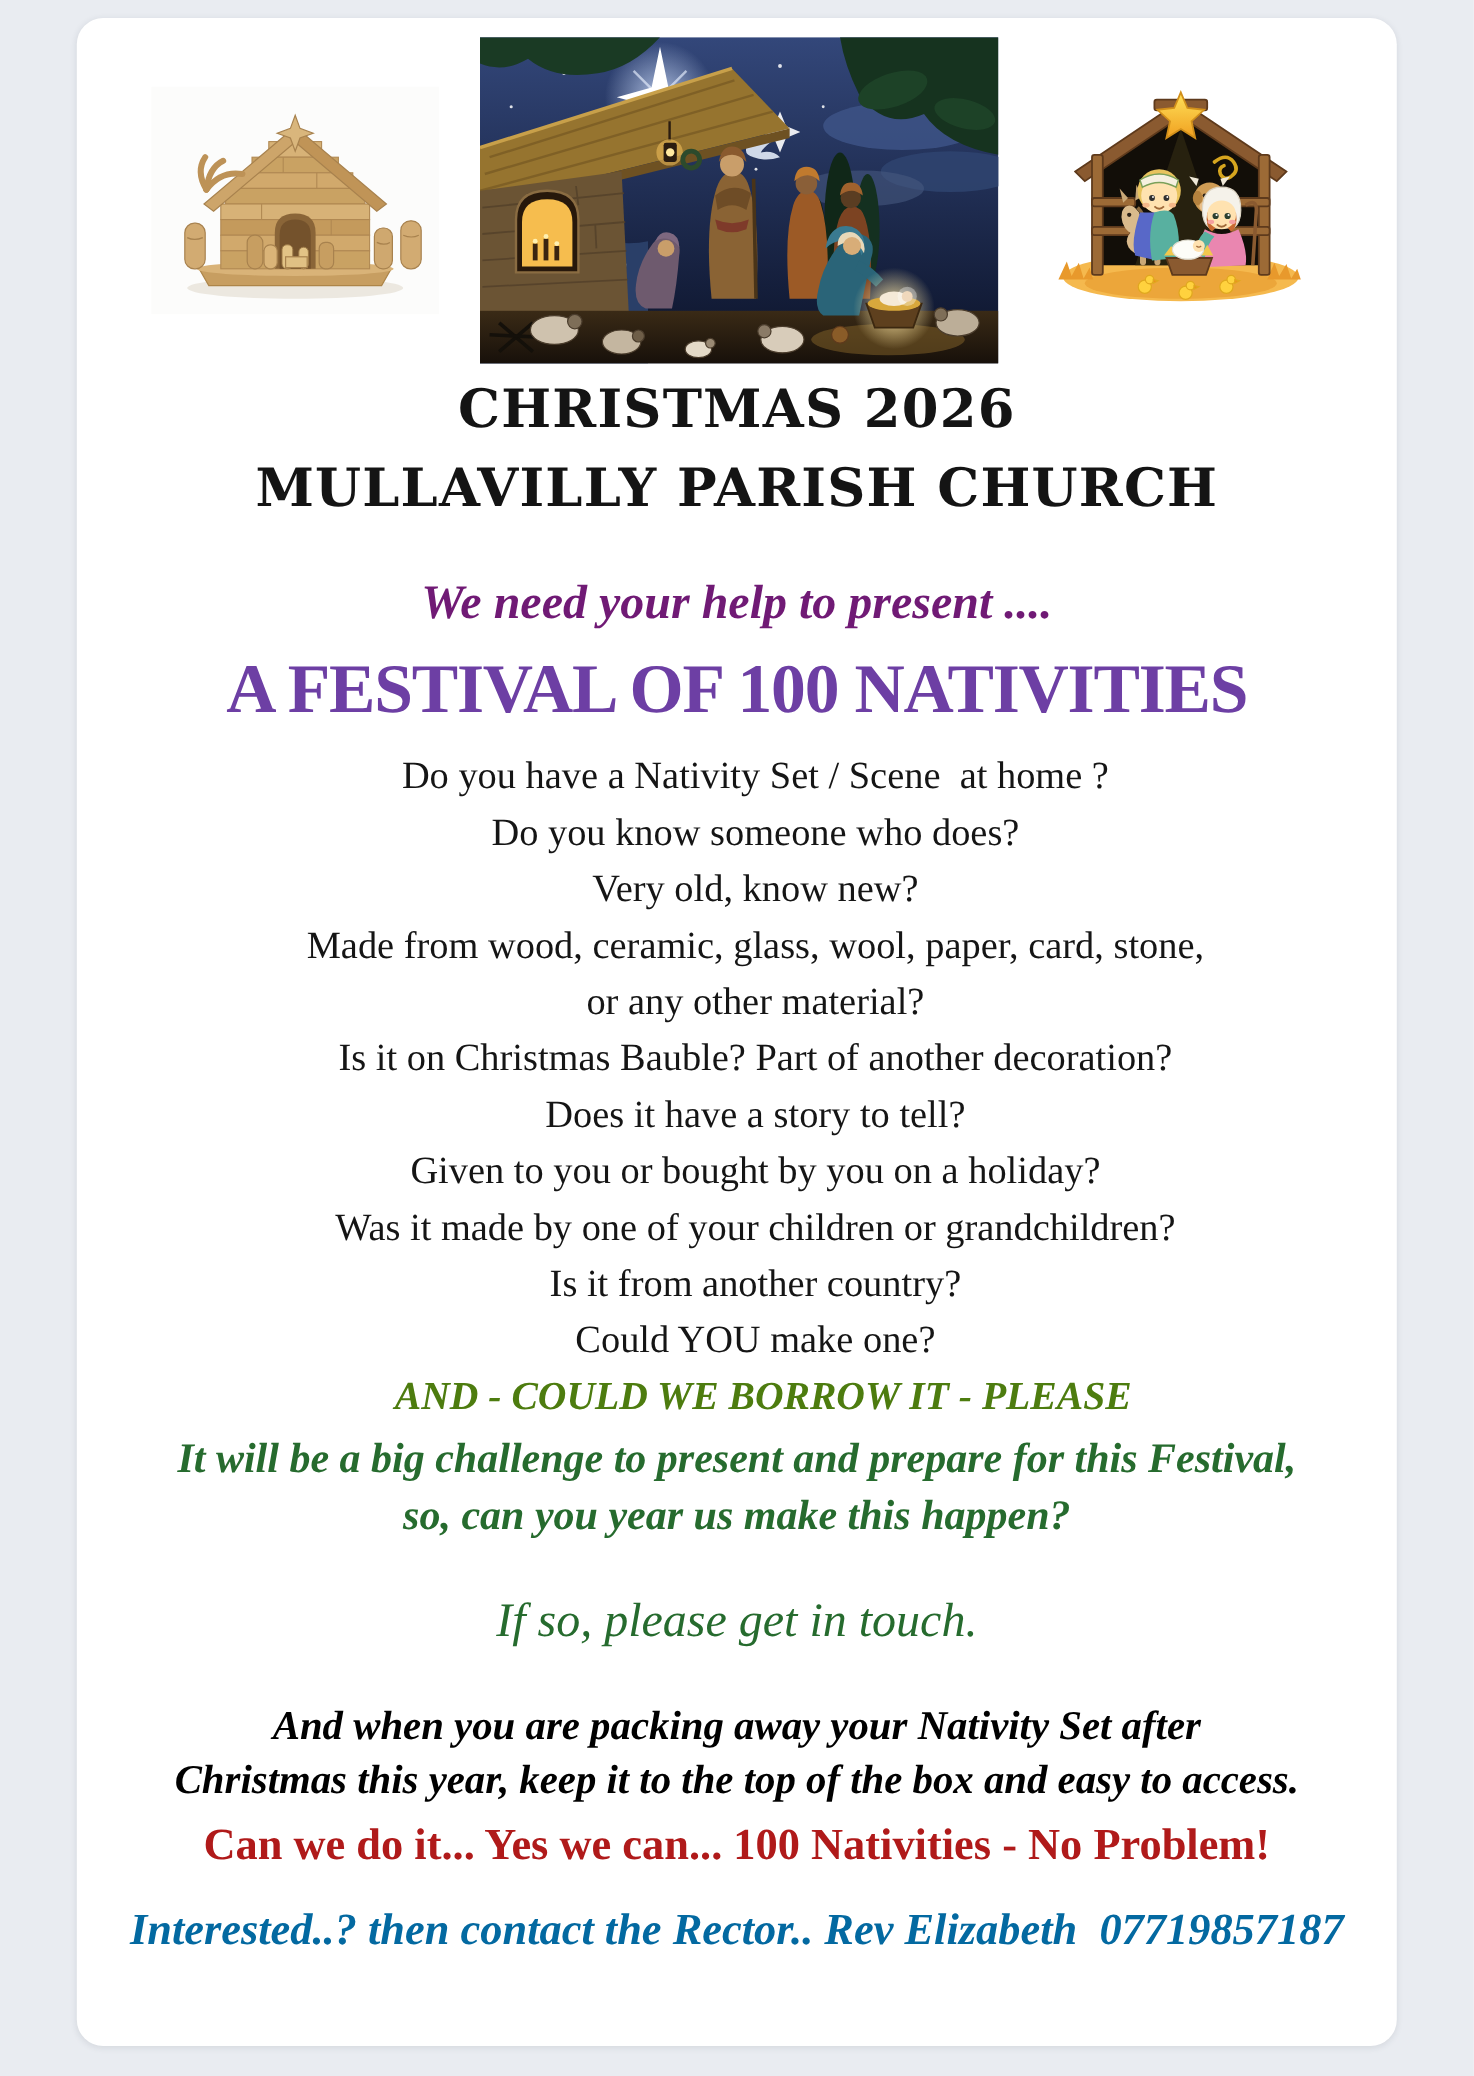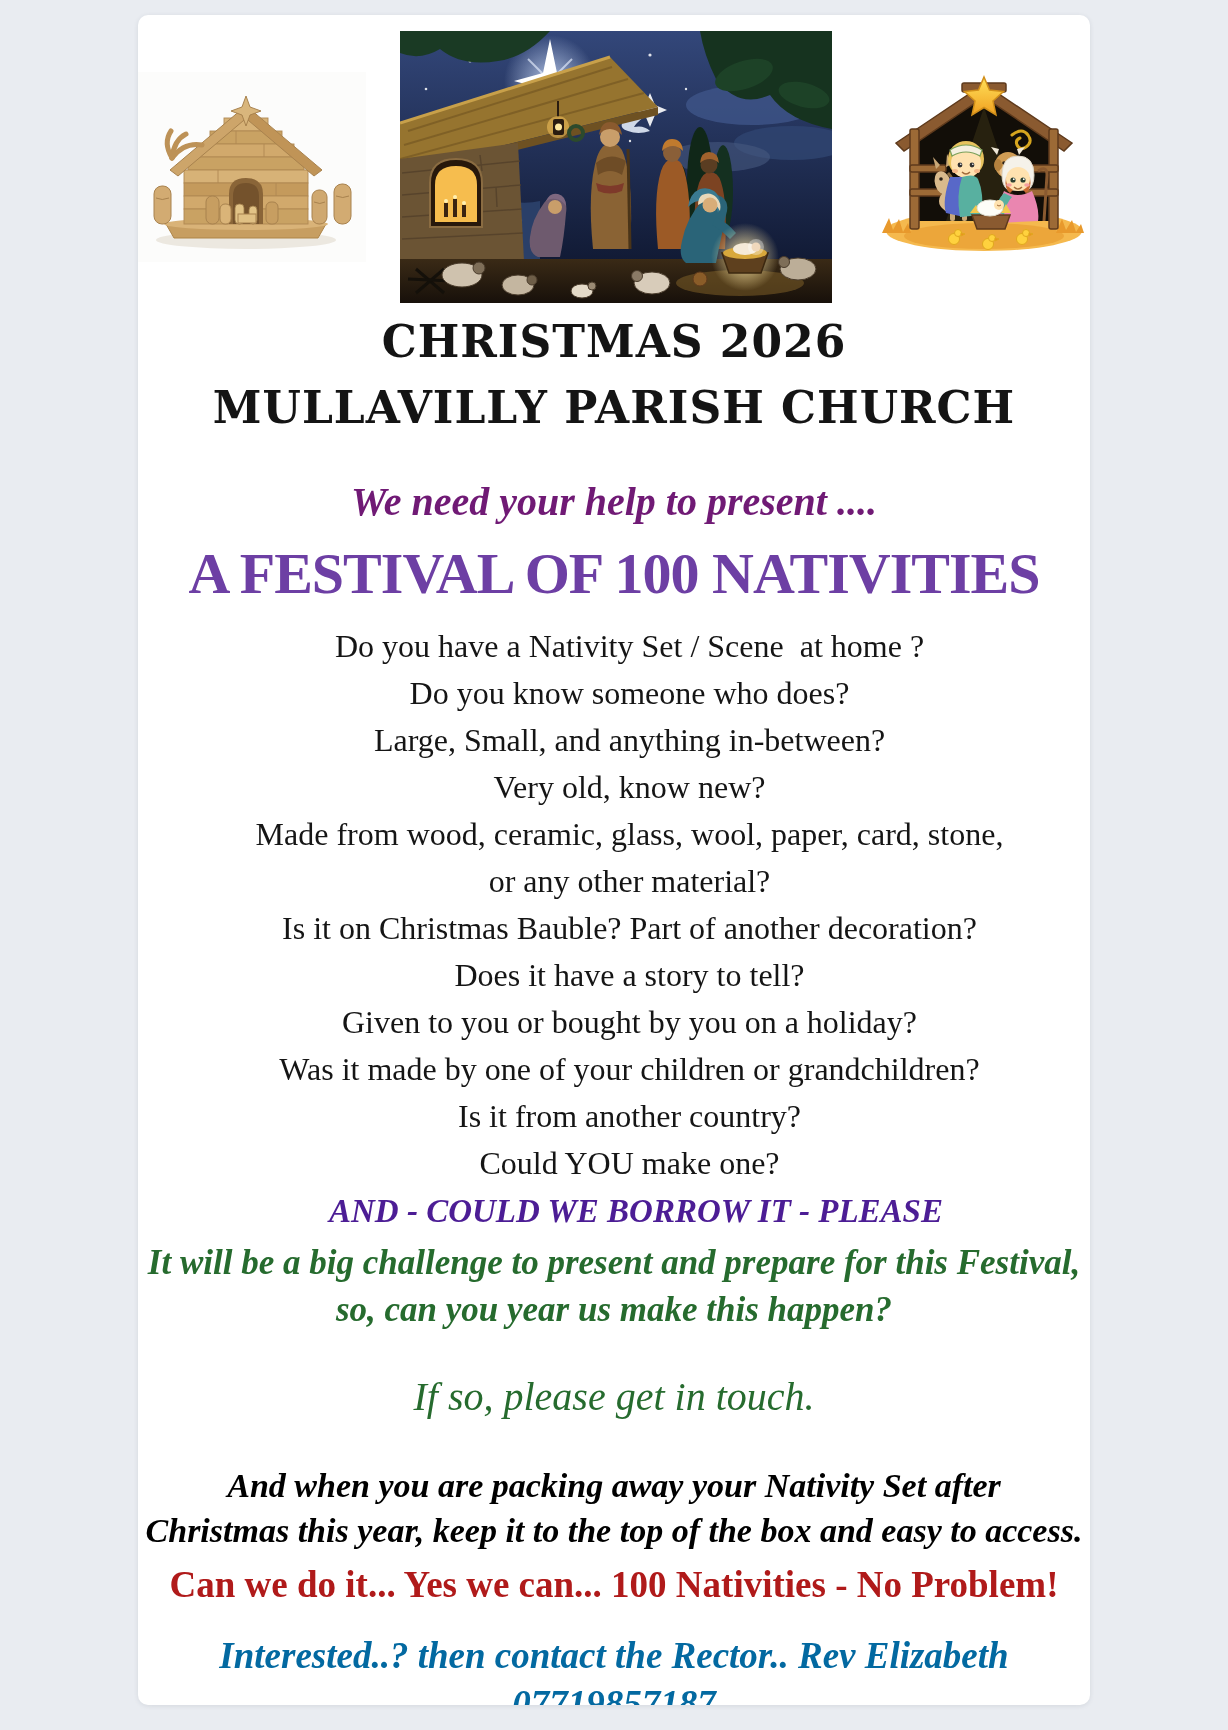--- a/index.html
+++ b/index.html
@@ -1,36 +1,36 @@
 <!DOCTYPE html>
 <html><head>
 <meta charset="utf-8">
 <style>
   * { margin:0; padding:0; box-sizing:border-box; }
   html,body { width:1228px; height:1730px; background:#e9ecf1; font-family:"Liberation Serif", serif; }
   .page {
-    position:relative; margin:15px auto 0; width:952px; height:1690px;
-    background:#ffffff; border-radius:10px; box-shadow:0 1px 5px rgba(40,50,70,0.10);
+    position:relative; margin:15px auto 0; width:1100px; height:1690px;
+    background:#ffffff; border-radius:22px; box-shadow:0 1px 5px rgba(40,50,70,0.10);
     overflow:hidden; text-align:center;
   }
   .hero-row { display:flex; justify-content:center; align-items:center; gap:34px; padding-top:16px; height:288px; }
   .hero { flex:0 0 auto; background:#fff; }
   .hero svg { display:block; }
 
   .title-block { margin-top:6px; color:#141414; }
   .title-line { font-family:"DejaVu Serif", serif; font-weight:700; font-size:44px; line-height:66px; letter-spacing:1px; }
 
   .intro-line { margin-top:38px; font-size:40px; line-height:46px; font-weight:700; font-style:italic; color:#701a75; }
 
   .festival-line { margin-top:8px; font-family:"Liberation Serif", serif; font-weight:700; font-size:58px; line-height:82px; letter-spacing:-1px; color:#6d3fa4; }
 
   .questions { margin-top:8px; color:#151515; }
   .q-line { font-size:32px; line-height:47px; white-space:pre-wrap;padding-left:31px; }
 
-  .borrow-line { font-size:33px; line-height:48px; font-weight:700; font-style:italic; color:#4c1d95;padding-left:44px; }
+  .borrow-line { font-size:33px; line-height:48px; font-weight:700; font-style:italic; color:#4d7c0f;padding-left:44px; }
 
   .challenge-block { margin-top:4px; color:#266b2e; }
   .challenge-line { font-size:35px; line-height:47px; font-style:italic; font-weight:600; }
 
   .touch-line { margin-top:40px; font-size:40px; line-height:48px; font-style:italic; font-weight:400; color:#266b2e; }
 
   .packing-block { margin-top:42px; color:#000000; }
   .packing-line { font-size:34px; line-height:45px; font-style:italic; font-weight:600; }
 
   .slogan-line { margin-top:7px; font-size:37px; line-height:50px; font-weight:700; color:#b01a1a; }
@@ -358,21 +358,20 @@
     <div class="title-line">MULLAVILLY PARISH CHURCH</div>
   </div>
 
   <div class="intro-line">We need your help to present ....</div>
 
   <div class="festival-line">A FESTIVAL OF  100 NATIVITIES</div>
 
   <div class="questions">
     <div class="q-line">Do you have a Nativity Set / Scene  at home ?</div>
     <div class="q-line">Do you know someone who does?</div>
-    <div class="q-line">Large, Small, and anything in-between?</div>
     <div class="q-line">Very old, know new?</div>
     <div class="q-line">Made from wood, ceramic, glass, wool, paper, card, stone,</div>
     <div class="q-line">or any other material?</div>
     <div class="q-line">Is it on Christmas Bauble? Part of another decoration?</div>
     <div class="q-line">Does it have a story to tell?</div>
     <div class="q-line">Given to you or bought by you on a holiday?</div>
     <div class="q-line">Was it made by one of your children or grandchildren?</div>
     <div class="q-line">Is it from another country?</div>
     <div class="q-line">Could YOU make one?</div>
   </div>

